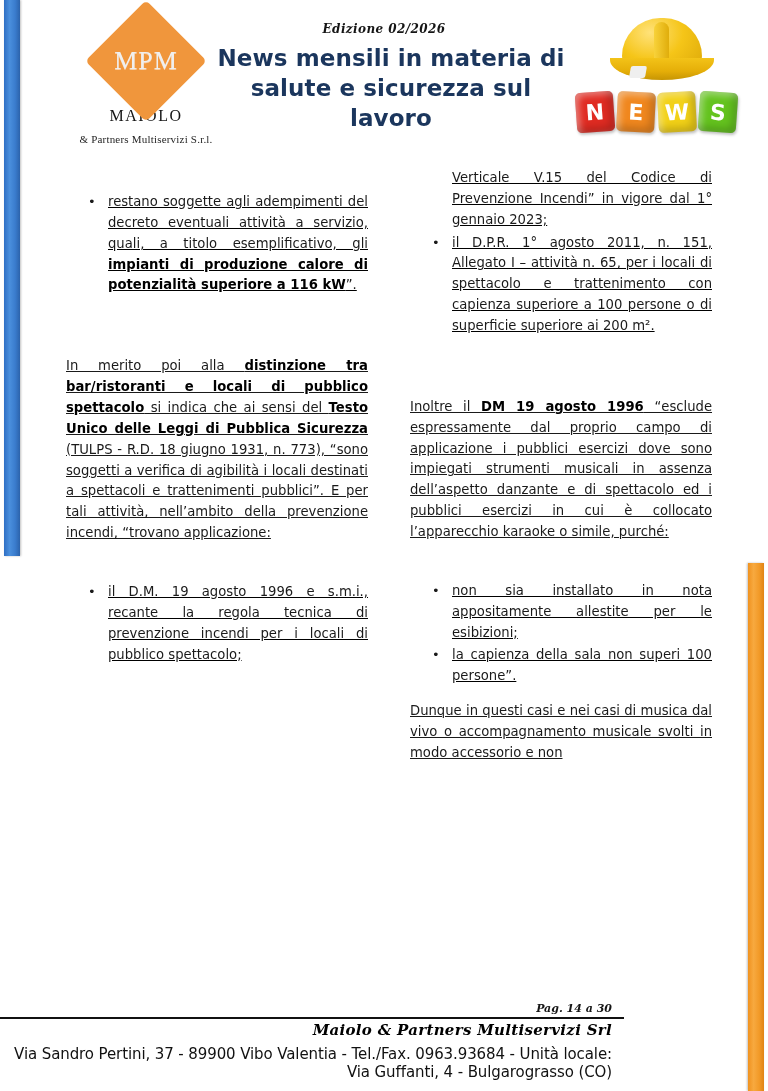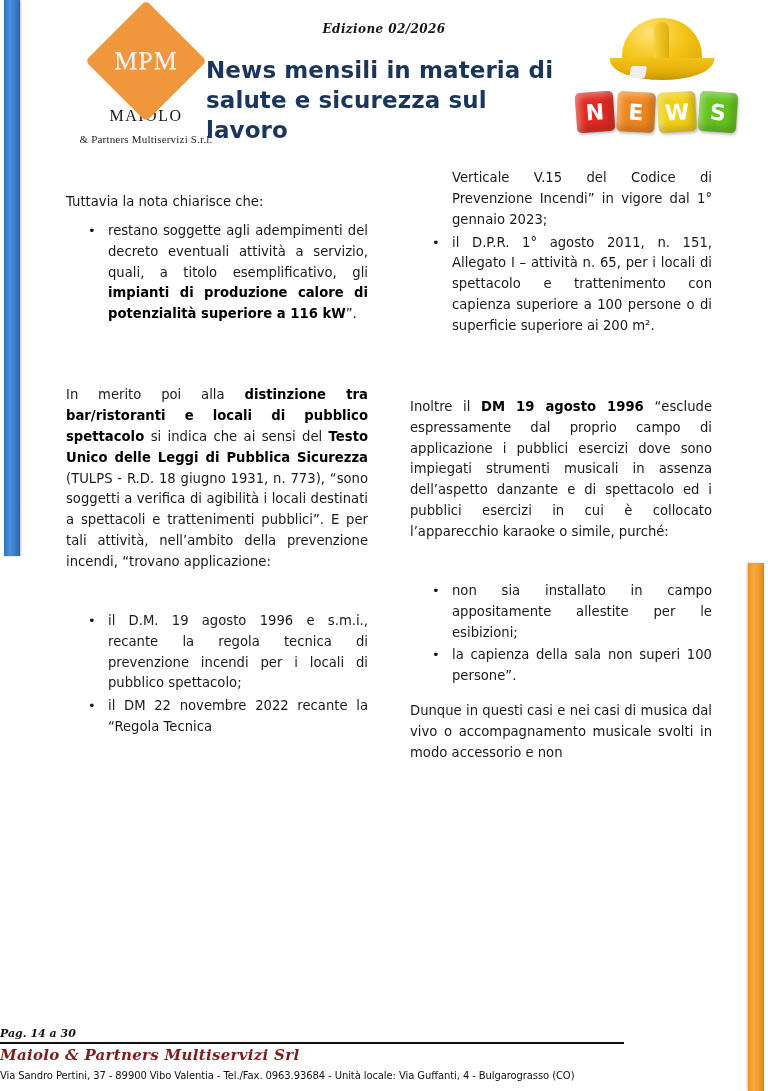--- a/index.html
+++ b/index.html
@@ -101,22 +101,23 @@
     font-style: italic;
     font-weight: bold;
     font-size: 12px;
     color: #151515;
     letter-spacing: 0.4px;
   }
 
   .headline {
     position: absolute;
     left: 206px;
-    top: 56px;
+    top: 44px;
     width: 370px;
+    text-align: center;
     font-family: "DejaVu Sans", sans-serif;
     font-weight: bold;
     font-size: 23px;
     line-height: 1.3;
     color: #1b365d;
     letter-spacing: 0.1px;
   }
 
   
   .news-graphic {
@@ -204,20 +205,21 @@
     position: absolute;
     top: 0;
     width: 302px;
   }
   .col-left  { left: 66px; }
   .col-right { left: 410px; }
 
   p.para, ul.bullets {
     margin: 0;
     padding: 0;
+    text-decoration: underline;
   }
   p.para {
     font-family: "DejaVu Sans", sans-serif;
     font-size: 13.2px;
     line-height: 1.58;
     text-align: justify;
     color: #1a1a1a;
     margin-bottom: 14px;
   }
   p.para.tight { margin-bottom: 8px; }
@@ -256,48 +258,48 @@
 
   .spacer-lg { height: 46px; }
   .spacer-md { height: 24px; }
 
   
   .footer {
     position: absolute;
     left: 0;
     bottom: 10px;
     width: 612px;
-    text-align: left;
+    text-align: right;
   }
   .footer-page {
     font-family: "DejaVu Serif", serif;
     font-style: italic;
     font-weight: bold;
     font-size: 11px;
     color: #151515;
     margin-bottom: 2px;
   }
   .footer-rule {
     width: 624px;
     height: 2px;
     background: #111;
     margin: 0 auto 2px auto;
   }
   .footer-company {
     font-family: "DejaVu Serif", serif;
     font-style: italic;
     font-weight: bold;
     font-size: 15px;
-    color: #7f1d1d;
+    color: #000000;
     letter-spacing: 0.3px;
     margin-bottom: 6px;
   }
   .footer-address {
     font-family: "DejaVu Sans", sans-serif;
-    font-size: 10px;
+    font-size: 15px;
     color: #111;
     letter-spacing: -0.1px;
   }
 </style>
 </head>
 <body>
 
 <div class="side-bar-left"></div>
 <div class="side-bar-right"></div>
 
@@ -334,55 +336,53 @@
   </div>
 
 </div>
 
 <div class="columns">
 
   <div class="col col-left">
 
     <div class="spacer-md"></div>
 
-    <p class="para tight">Tuttavia la nota chiarisce che:</p>
 
     <ul class="bullets">
       <li><span>restano soggette agli adempimenti del decreto eventuali attività a servizio, quali, a titolo esemplificativo, gli </span><b>impianti di produzione calore di potenzialità superiore a 116 kW</b><span>”.</span></li>
     </ul>
 
     <div class="spacer-lg"></div>
 
     <p class="para"><span>In merito poi alla </span><b>distinzione tra bar/ristoranti e locali di pubblico spettacolo</b><span> si indica che ai sensi del </span><b>Testo Unico delle Leggi di Pubblica Sicurezza</b><span> (TULPS - R.D. 18 giugno 1931, n. 773), “sono soggetti a verifica di agibilità i locali destinati a spettacoli e trattenimenti pubblici”. E per tali attività, nell’ambito della prevenzione incendi, “trovano applicazione:</span></p>
 
     <div class="spacer-md"></div>
 
     <ul class="bullets nogap">
       <li>il D.M. 19 agosto 1996 e s.m.i., recante la regola tecnica di prevenzione incendi per i locali di pubblico spettacolo;</li>
-      <li>il DM 22 novembre 2022 recante la “Regola Tecnica</li>
     </ul>
 
   </div>
 
   <div class="col col-right">
 
     <ul class="bullets">
       <li class="cont">Verticale V.15 del Codice di Prevenzione Incendi” in vigore dal 1° gennaio 2023;</li>
       <li>il D.P.R. 1° agosto 2011, n. 151, Allegato I – attività n. 65, per i locali di spettacolo e trattenimento con capienza superiore a 100 persone o di superficie superiore ai 200 m².</li>
     </ul>
 
 
     <div class="spacer-lg"></div>
 
     <p class="para"><span>Inoltre il </span><b>DM 19 agosto 1996</b><span> “esclude espressamente dal proprio campo di applicazione i pubblici esercizi dove sono impiegati strumenti musicali in assenza dell’aspetto danzante e di spettacolo ed i pubblici esercizi in cui è collocato l’apparecchio karaoke o simile, purché:</span></p>
 
     <div class="spacer-md"></div>
 
     <ul class="bullets">
-      <li>non sia installato in campo appositamente allestite per le esibizioni;</li>
+      <li>non sia installato in nota appositamente allestite per le esibizioni;</li>
       <li>la capienza della sala non superi 100 persone”.</li>
     </ul>
 
     <p class="para nogap">Dunque in questi casi e nei casi di musica dal vivo o accompagnamento musicale svolti in modo accessorio e non</p>
 
   </div>
 
 </div>
 
 <div class="footer">

